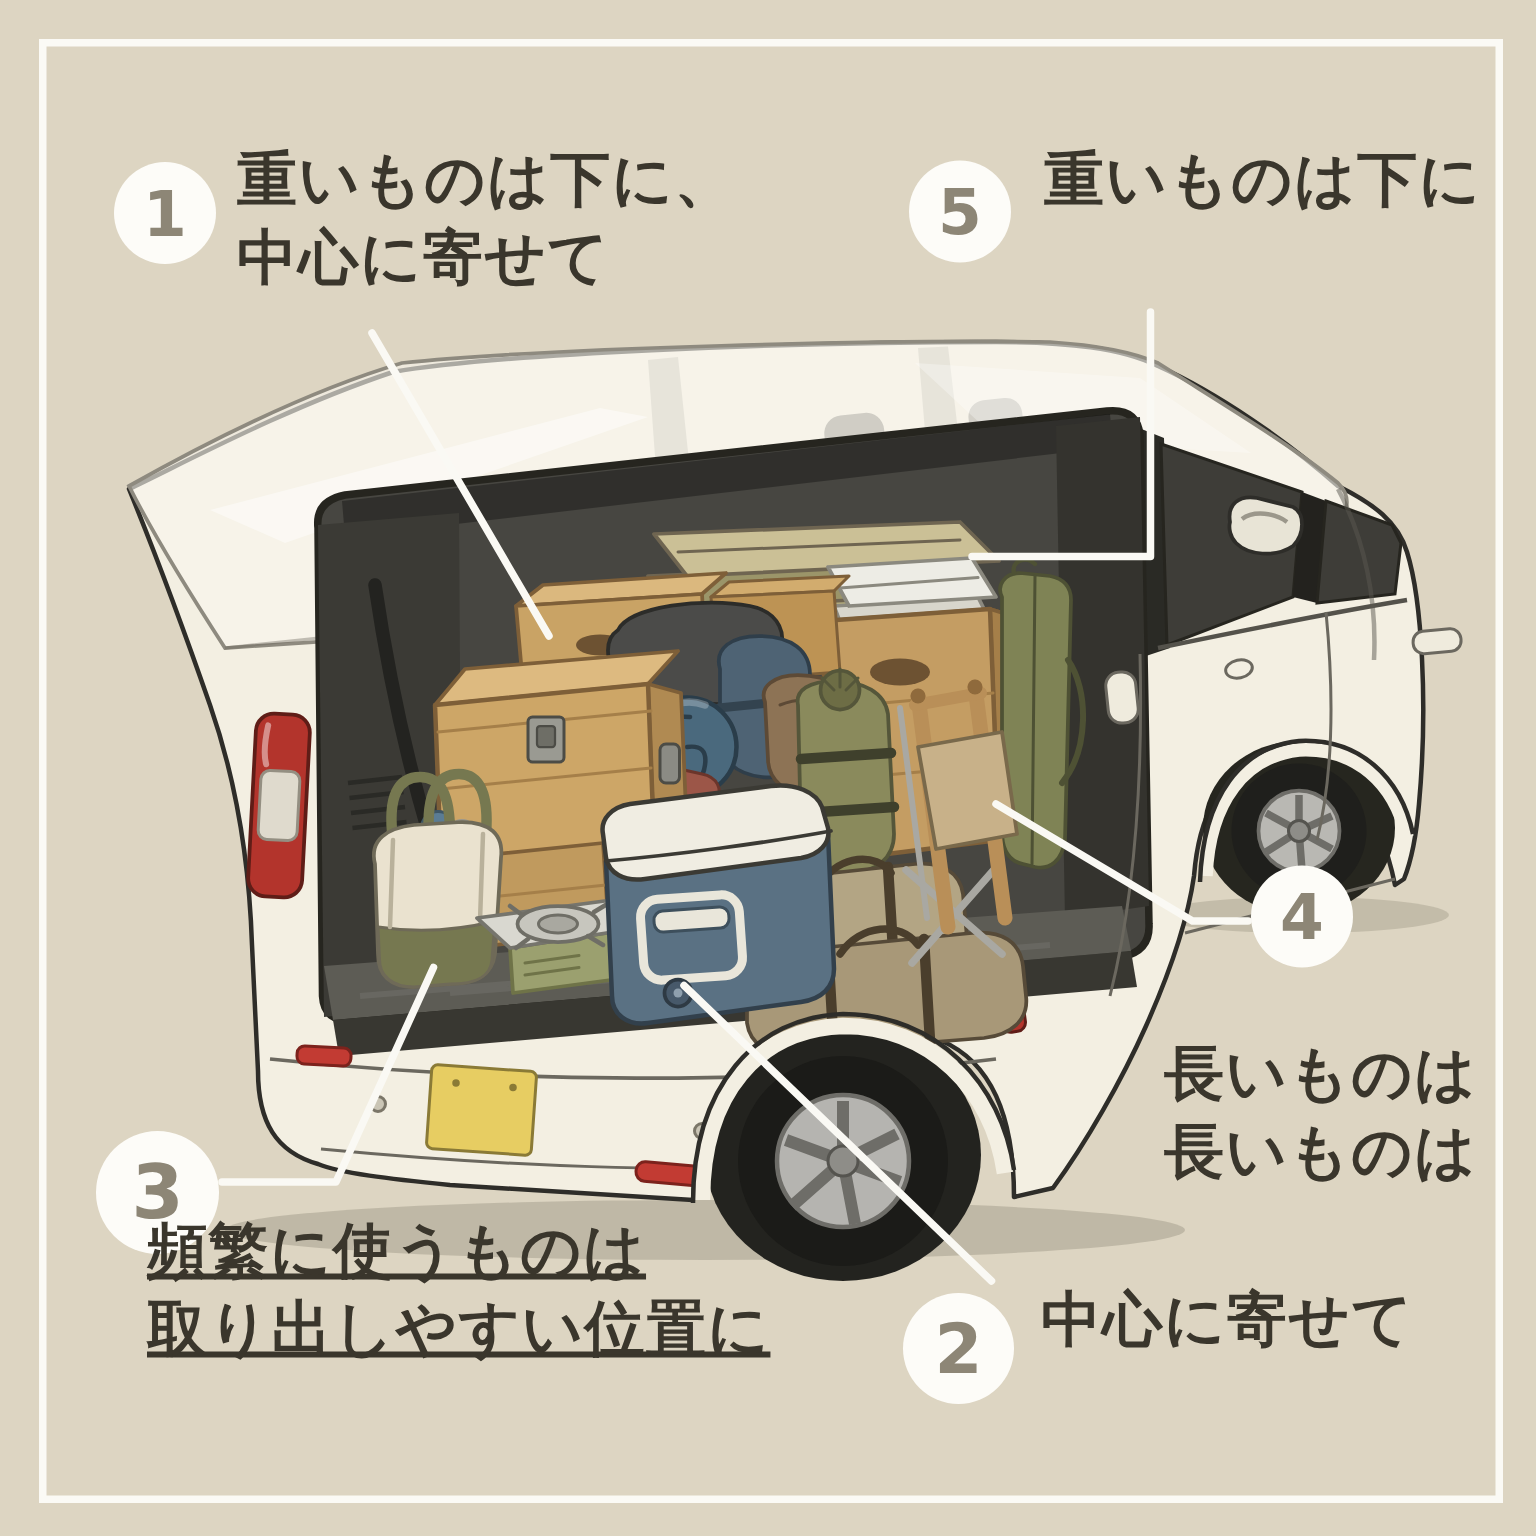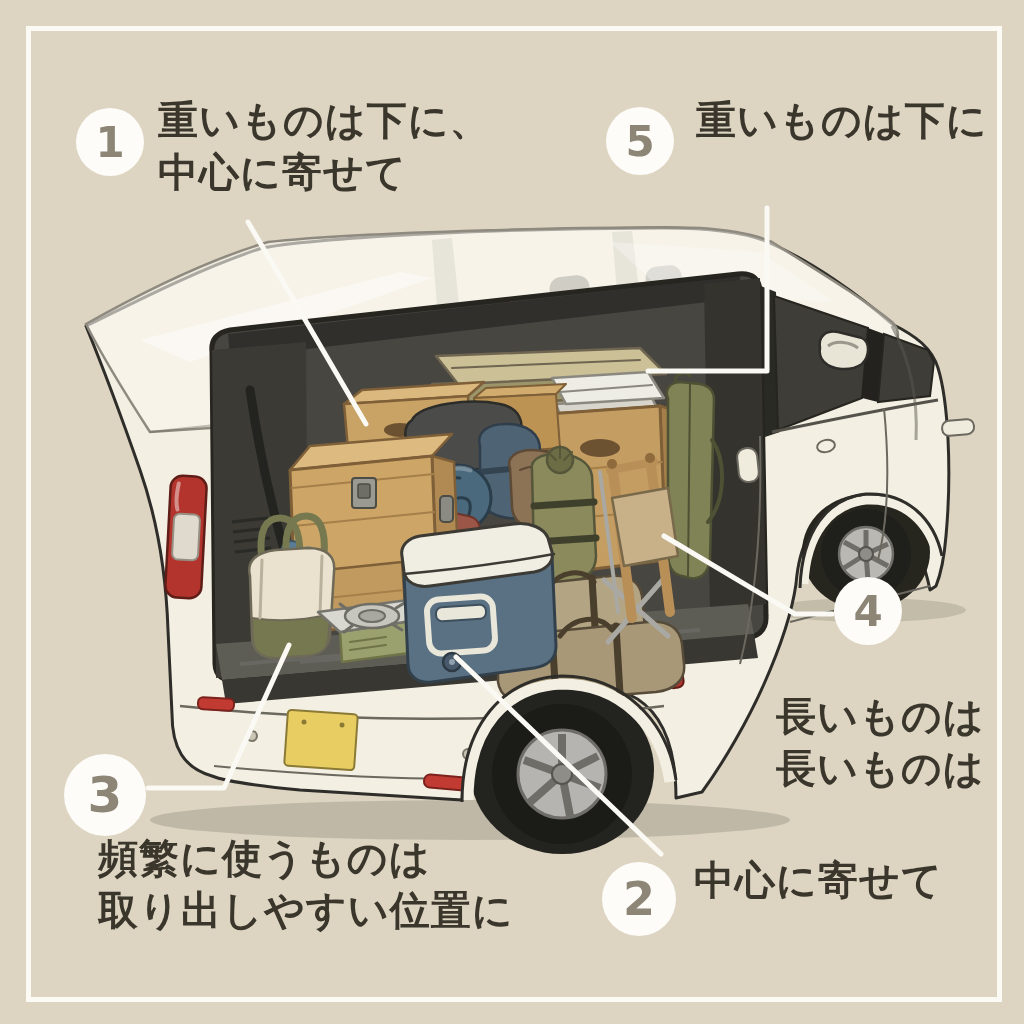--- a/index.html
+++ b/index.html
@@ -323,21 +323,21 @@
     <div class="label fs40" style="left:776px;top:650px;margin-top:40px;">
       <div>長いものは</div>
       <div>長いものは</div>
     </div>
   </div>
 
   <div class="ann">
     <div class="num-circle" style="left:64px;top:754px;width:82px;height:82px;font-size:50px;">
       <span>3</span>
     </div>
-    <div class="label fs40" style="left:98px;top:832px;">
+    <div class="label fs40" style="left:98px;top:808px;text-decoration:underline;">
       <div>頻繁に使うものは</div>
       <div>取り出しやすい位置に</div>
     </div>
   </div>
 
   <div class="ann">
     <div class="num-circle" style="left:602px;top:862px;width:74px;height:74px;font-size:46px;">
       <span>2</span>
     </div>
     <div class="label fs40" style="left:694px;top:854px;">

